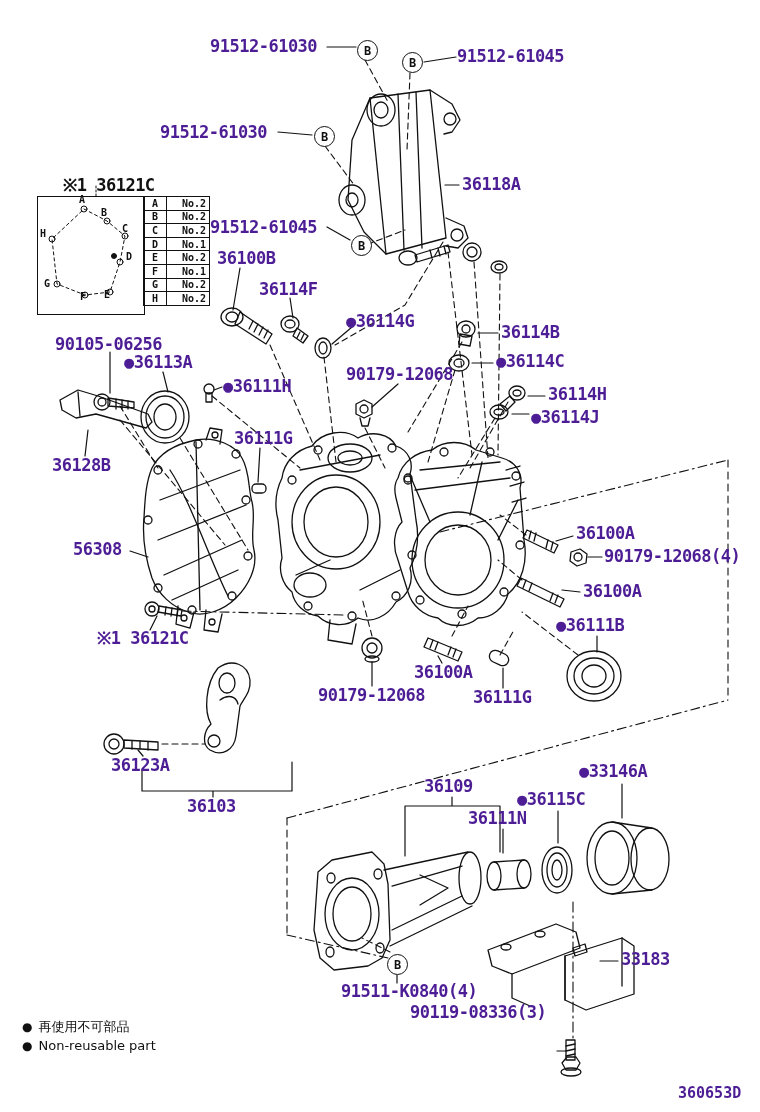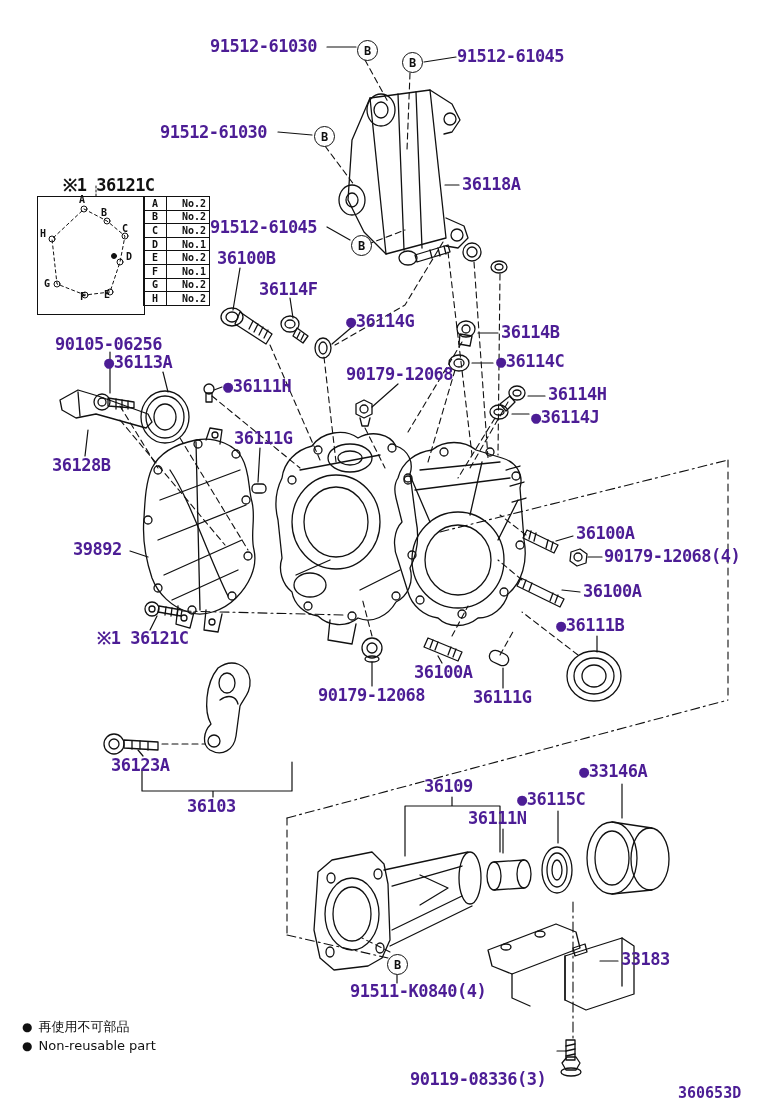--- a/index.html
+++ b/index.html
@@ -442,42 +442,42 @@
   <div class="lbl" style="left:210px;top:219px">91512-61045</div>
   <div class="lbl" style="left:217px;top:250px">36100B</div>
   <div class="lbl" style="left:259px;top:281px">36114F</div>
   <div class="lbl" style="left:346px;top:313px">●36114G</div>
   <div class="lbl" style="left:501px;top:324px">36114B</div>
   <div class="lbl" style="left:496px;top:353px">●36114C</div>
   <div class="lbl" style="left:346px;top:366px">90179-12068</div>
   <div class="lbl" style="left:548px;top:386px">36114H</div>
   <div class="lbl" style="left:531px;top:409px">●36114J</div>
   <div class="lbl" style="left:55px;top:336px">90105-06256</div>
-  <div class="lbl" style="left:104px;top:354px">●36113A</div>
+  <div class="lbl" style="left:124px;top:354px">●36113A</div>
   <div class="lbl" style="left:223px;top:378px">●36111H</div>
   <div class="lbl" style="left:234px;top:430px">36111G</div>
   <div class="lbl" style="left:52px;top:457px">36128B</div>
-  <div class="lbl" style="left:73px;top:541px">39892</div>
+  <div class="lbl" style="left:73px;top:541px">56308</div>
   <div class="lbl" style="left:576px;top:525px">36100A</div>
   <div class="lbl" style="left:604px;top:548px">90179-12068(4)</div>
   <div class="lbl" style="left:583px;top:583px">36100A</div>
   <div class="lbl" style="left:556px;top:617px">●36111B</div>
   <div class="lbl" style="left:97px;top:630px">※1 36121C</div>
   <div class="lbl" style="left:318px;top:687px">90179-12068</div>
   <div class="lbl" style="left:414px;top:664px">36100A</div>
   <div class="lbl" style="left:473px;top:689px">36111G</div>
   <div class="lbl" style="left:111px;top:757px">36123A</div>
   <div class="lbl" style="left:187px;top:798px">36103</div>
   <div class="lbl" style="left:424px;top:778px">36109</div>
   <div class="lbl" style="left:579px;top:763px">●33146A</div>
   <div class="lbl" style="left:517px;top:791px">●36115C</div>
   <div class="lbl" style="left:468px;top:810px">36111N</div>
   <div class="lbl" style="left:621px;top:951px">33183</div>
-  <div class="lbl" style="left:350px;top:983px">91511-K0840(4)</div>
-  <div class="lbl" style="left:410px;top:1071px">90119-08336(3)</div>
+  <div class="lbl" style="left:341px;top:983px">91511-K0840(4)</div>
+  <div class="lbl" style="left:410px;top:1004px">90119-08336(3)</div>
 
   <div class="footnote" style="left:22px;top:1018px">
     <span class="bullet">●</span><span>再使用不可部品</span>
   </div>
   <div class="footnote" style="left:22px;top:1038px">
     <span class="bullet">●</span><span>Non-reusable part</span>
   </div>
 
   <div class="lbl small" style="left:678px;top:1086px">360653D</div>
 

